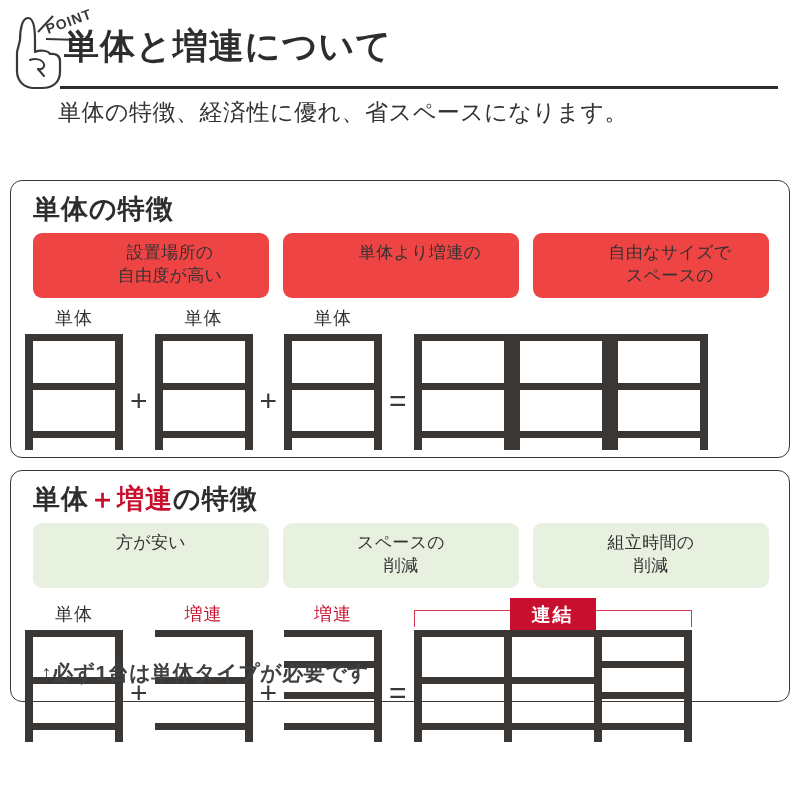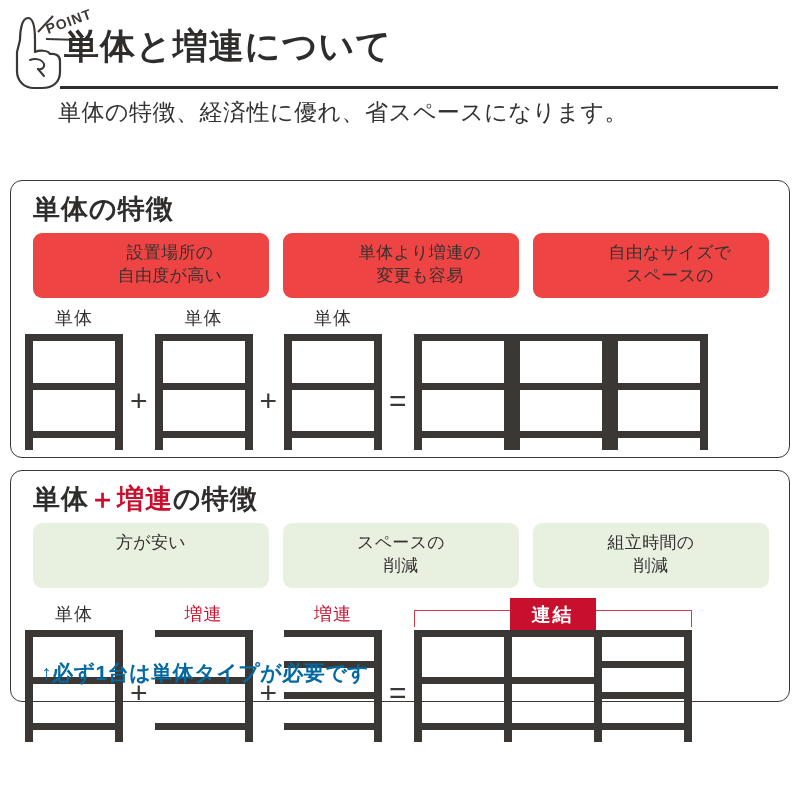--- a/index.html
+++ b/index.html
@@ -81,21 +81,21 @@
     border:1.5px solid #d23a52;border-bottom:none;box-sizing:border-box;
   }
   .banner{
     position:absolute;top:2px;left:50%;transform:translateX(-50%);
     background:#c8102e;color:#fff;font-size:19px;font-weight:bold;
     padding:4px 22px 5px;letter-spacing:2px;white-space:nowrap;
   }
 
   .footnote{
     position:absolute;left:30px;bottom:14px;
-    font-size:21px;font-weight:bold;color:#0369a1;letter-spacing:0.5px;
+    font-size:21px;font-weight:bold;color:#404040;letter-spacing:0.5px;
   }
 </style>
 </head>
 <body>
 
 <div class="page">
 
   <div class="header">
     <div class="point-icon">
       <svg width="96" height="86" viewBox="0 0 96 86">
@@ -125,21 +125,20 @@
   <div class="panel" id="panel-single">
     <div class="panel-title">単体の特徴</div>
 
     <div class="chips">
       <div class="chip blue">
         <div>設置場所の</div>
         <div>自由度が高い</div>
       </div>
       <div class="chip blue">
         <div>単体より増連の</div>
-        <div>変更も容易</div>
       </div>
       <div class="chip blue">
         <div>自由なサイズで</div>
         <div>スペースの</div>
       </div>
     </div>
 
     <div class="diagram" id="diagram-single">
         <div class="unit-block">
           <div class="unit-label">単体</div>

